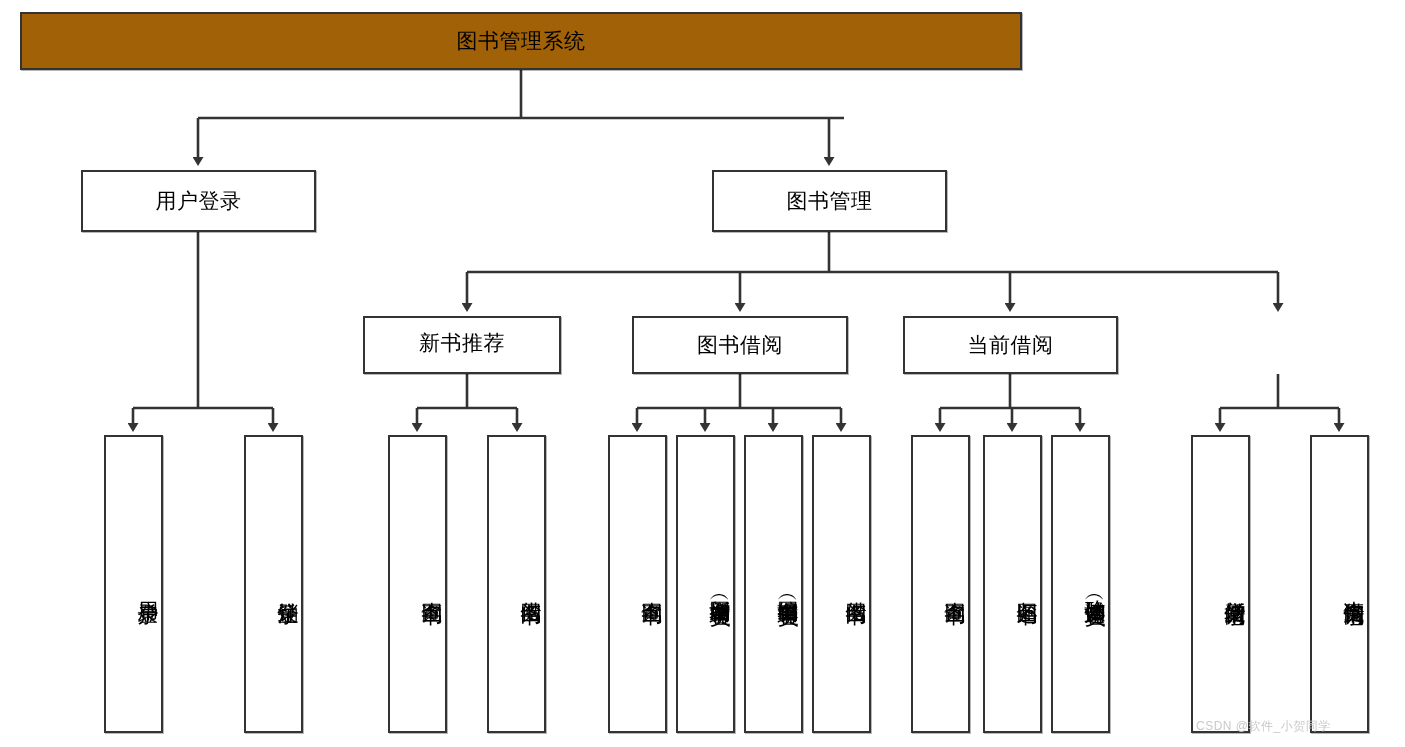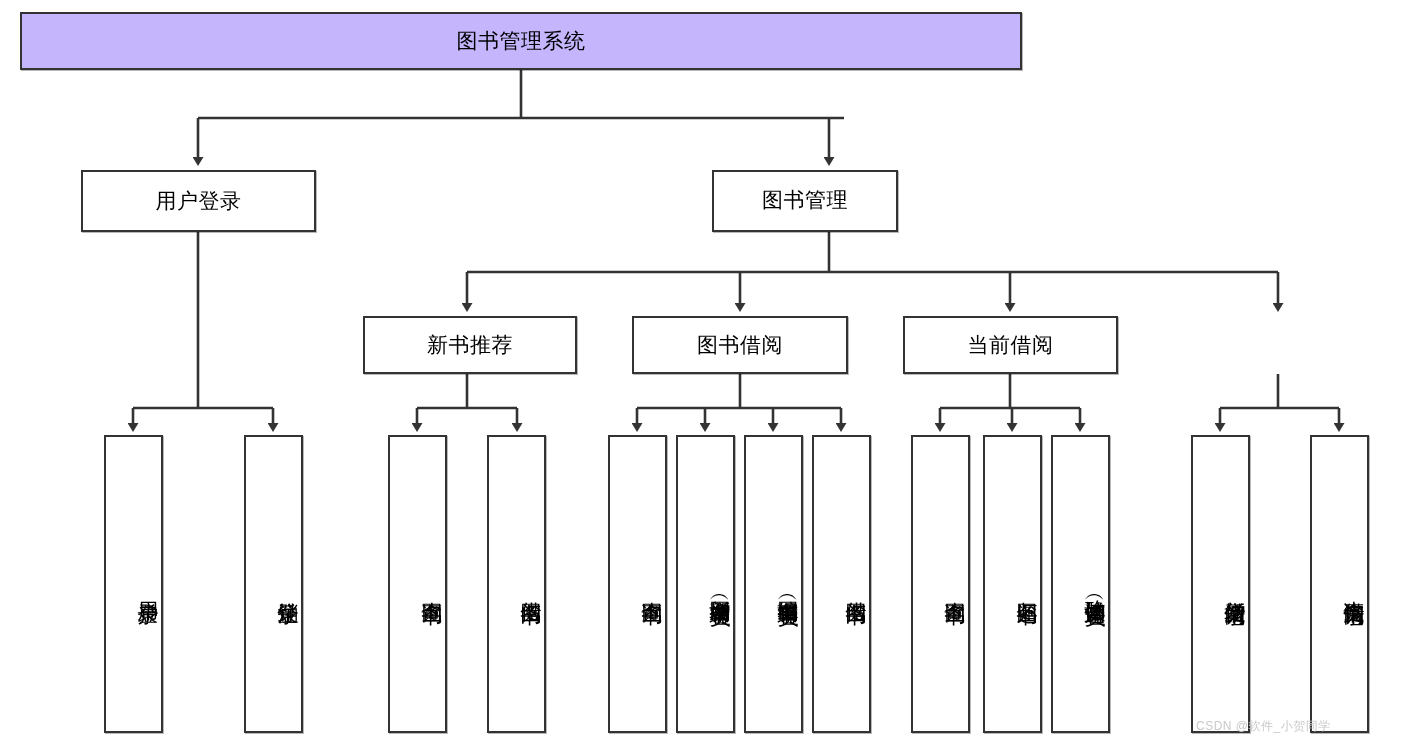--- a/index.html
+++ b/index.html
@@ -113,32 +113,32 @@
       <path d="M1012,408 L1012,424" marker-end="url(#arrow)"></path>
       <path d="M1080,408 L1080,424" marker-end="url(#arrow)"></path>
 
       <path d="M1278,374 L1278,408"></path>
       <path d="M1220,408 L1339,408"></path>
       <path d="M1220,408 L1220,424" marker-end="url(#arrow)"></path>
       <path d="M1339,408 L1339,424" marker-end="url(#arrow)"></path>
     </g>
   </svg>
 
-  <div class="node horiz" id="root-node" style="left: 20px; top: 12px; width: 1002px; height: 58px; border-color: rgb(51, 51, 51); background: #c4b5fd; color: rgb(0, 0, 0);">
+  <div class="node horiz" id="root-node" style="left: 20px; top: 12px; width: 1002px; height: 58px; border-color: rgb(51, 51, 51); background: #a16207; color: rgb(0, 0, 0);">
     <span>图书管理系统</span>
   </div>
 
   <div class="node horiz" id="l2-0" style="left: 81px; top: 170px; width: 235px; height: 62px; border-color: rgb(51, 51, 51); background: rgb(255, 255, 255); color: rgb(0, 0, 0);">
     <span>用户登录</span>
   </div>
-  <div class="node horiz" id="l2-1" style="left: 712px; top: 170px; width: 186px; height: 62px; border-color: rgb(51, 51, 51); background: rgb(255, 255, 255); color: rgb(0, 0, 0); font-family: Liberation Serif, serif;">
+  <div class="node horiz" id="l2-1" style="left: 712px; top: 170px; width: 235px; height: 62px; border-color: rgb(51, 51, 51); background: rgb(255, 255, 255); color: rgb(0, 0, 0);">
     <span>图书管理</span>
   </div>
 
-  <div class="node horiz" id="l3-0" style="left: 363px; top: 316px; width: 214px; height: 58px; border-color: rgb(51, 51, 51); background: rgb(255, 255, 255); color: rgb(0, 0, 0);">
+  <div class="node horiz" id="l3-0" style="left: 363px; top: 316px; width: 198px; height: 58px; border-color: rgb(51, 51, 51); background: rgb(255, 255, 255); color: rgb(0, 0, 0); font-family: Liberation Mono, monospace;">
     <span>新书推荐</span>
   </div>
   <div class="node horiz" id="l3-2" style="left: 903px; top: 316px; width: 215px; height: 58px; border-color: rgb(51, 51, 51); background: rgb(255, 255, 255); color: rgb(0, 0, 0);">
     <span>当前借阅</span>
   </div>
   <div class="node horiz" id="l3-1" style="left: 632px; top: 316px; width: 216px; height: 58px; border-color: rgb(51, 51, 51); background: rgb(255, 255, 255); color: rgb(0, 0, 0);">
     <span>图书借阅</span>
   </div>
 
   <div class="node vert" id="lf-0" style="left: 104px; top: 435px; width: 59px; height: 298px; border-color: rgb(51, 51, 51); background: rgb(255, 255, 255); color: rgb(0, 0, 0);">

